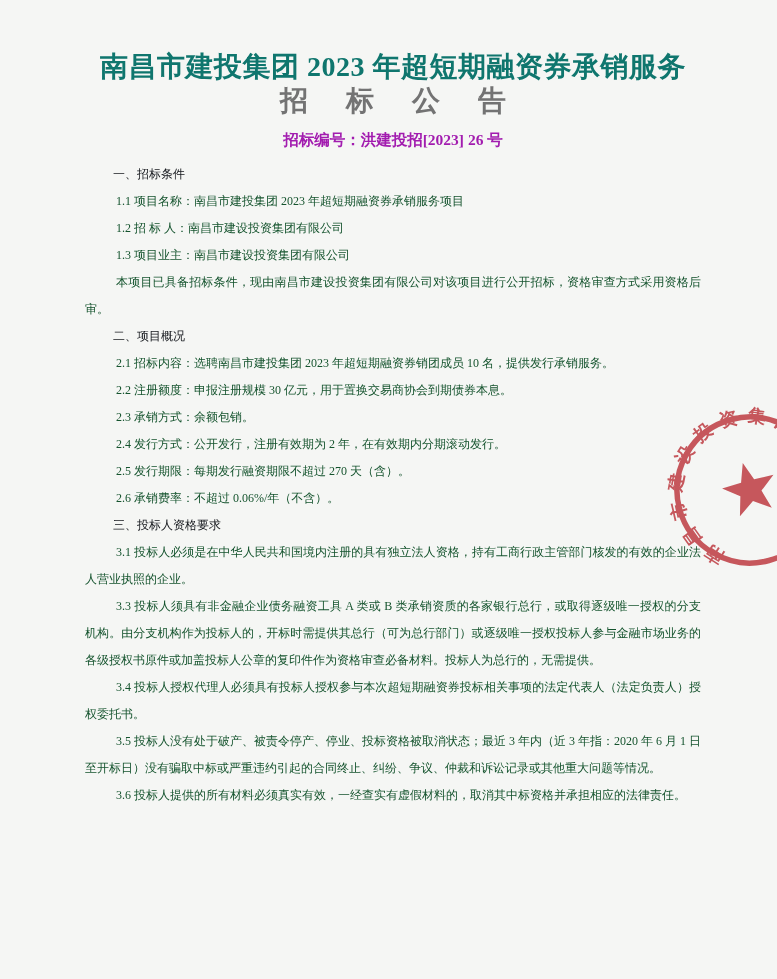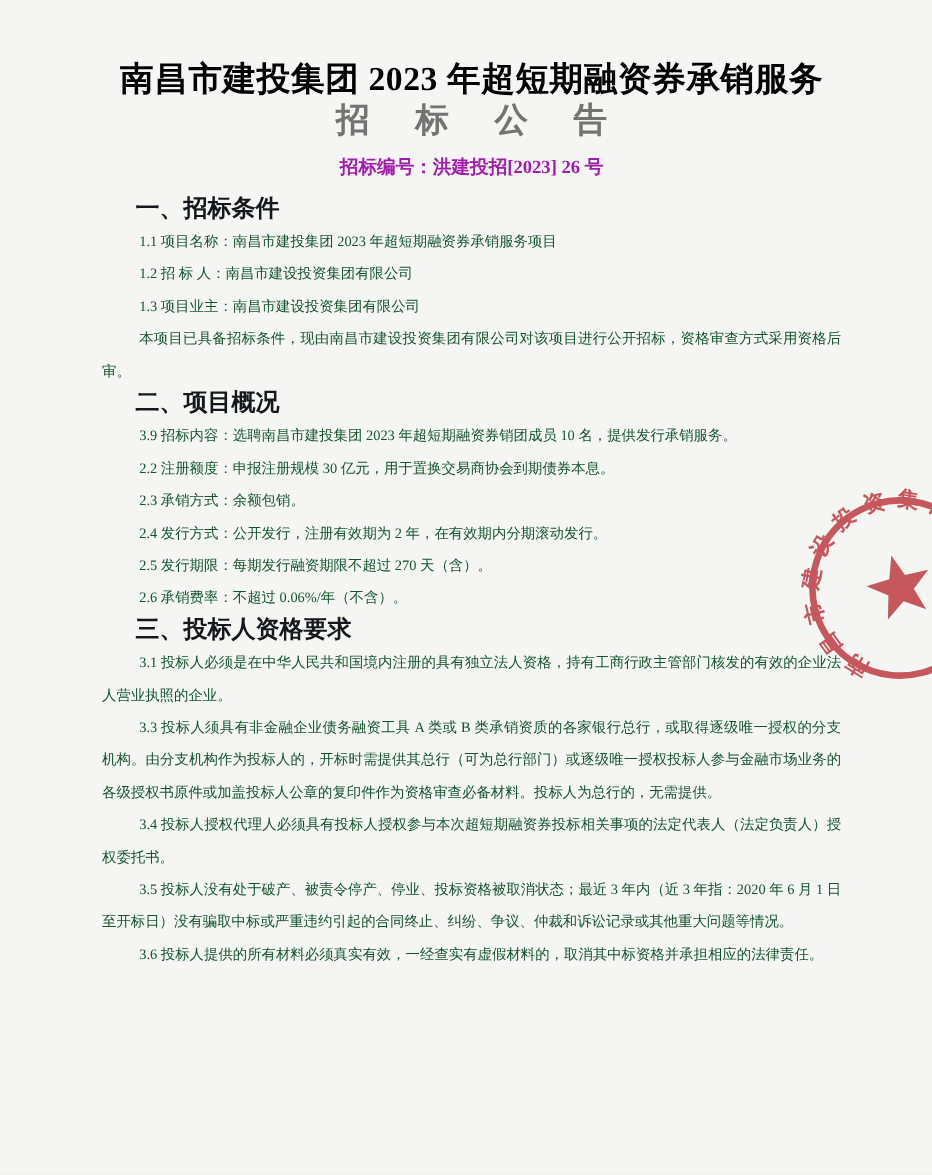--- a/index.html
+++ b/index.html
@@ -22,21 +22,21 @@
     top: 50px;
     width: 616px;
   }
   .title-line-1 {
     margin: 0;
     font-size: 28px;
     line-height: 34px;
     font-weight: bold;
     text-align: center;
     letter-spacing: 0.5px;
-    color: #000000;
+    color: #0f766e;
     white-space: nowrap;
   }
   .title-line-2 {
     margin: 0;
     font-size: 28px;
     line-height: 34px;
     font-weight: bold;
     text-align: center;
     letter-spacing: 38px;
     text-indent: 38px;
@@ -49,23 +49,23 @@
     font-weight: bold;
     text-align: center;
     color: #a21caf;
   }
   .body-text {
     margin-top: 11px;
   }
   .body-text h2 {
     margin: 0;
     padding-left: 28px;
-    font-size: 20px;
+    font-size: 12px;
     line-height: 27px;
-    font-weight: bold;
+    font-weight: normal;
     color: #14171c;
   }
   .body-text p {
     margin: 0;
     font-size: 12px;
     line-height: 27px;
     text-indent: 31px;
     text-align: justify;
     color: #14532d;
   }
@@ -90,21 +90,21 @@
 
     <div class="body-text">
 
       <h2>一、招标条件</h2>
       <p>1.1 项目名称：南昌市建投集团 2023 年超短期融资券承销服务项目</p>
       <p>1.2 招 标 人：南昌市建设投资集团有限公司</p>
       <p>1.3 项目业主：南昌市建设投资集团有限公司</p>
       <p>本项目已具备招标条件，现由南昌市建设投资集团有限公司对该项目进行公开招标，资格审查方式采用资格后审。</p>
 
       <h2>二、项目概况</h2>
-      <p>3.9 招标内容：选聘南昌市建投集团 2023 年超短期融资券销团成员 10 名，提供发行承销服务。</p>
+      <p>2.1 招标内容：选聘南昌市建投集团 2023 年超短期融资券销团成员 10 名，提供发行承销服务。</p>
       <p>2.2 注册额度：申报注册规模 30 亿元，用于置换交易商协会到期债券本息。</p>
       <p>2.3 承销方式：余额包销。</p>
       <p>2.4 发行方式：公开发行，注册有效期为 2 年，在有效期内分期滚动发行。</p>
       <p>2.5 发行期限：每期发行融资期限不超过 270 天（含）。</p>
       <p>2.6 承销费率：不超过 0.06%/年（不含）。</p>
 
       <h2>三、投标人资格要求</h2>
       <p>3.1 投标人必须是在中华人民共和国境内注册的具有独立法人资格，持有工商行政主管部门核发的有效的企业法人营业执照的企业。</p>
       <p>3.3 投标人须具有非金融企业债务融资工具 A 类或 B 类承销资质的各家银行总行，或取得逐级唯一授权的分支机构。由分支机构作为投标人的，开标时需提供其总行（可为总行部门）或逐级唯一授权投标人参与金融市场业务的各级授权书原件或加盖投标人公章的复印件作为资格审查必备材料。投标人为总行的，无需提供。</p>
       <p>3.4 投标人授权代理人必须具有投标人授权参与本次超短期融资券投标相关事项的法定代表人（法定负责人）授权委托书。</p>

